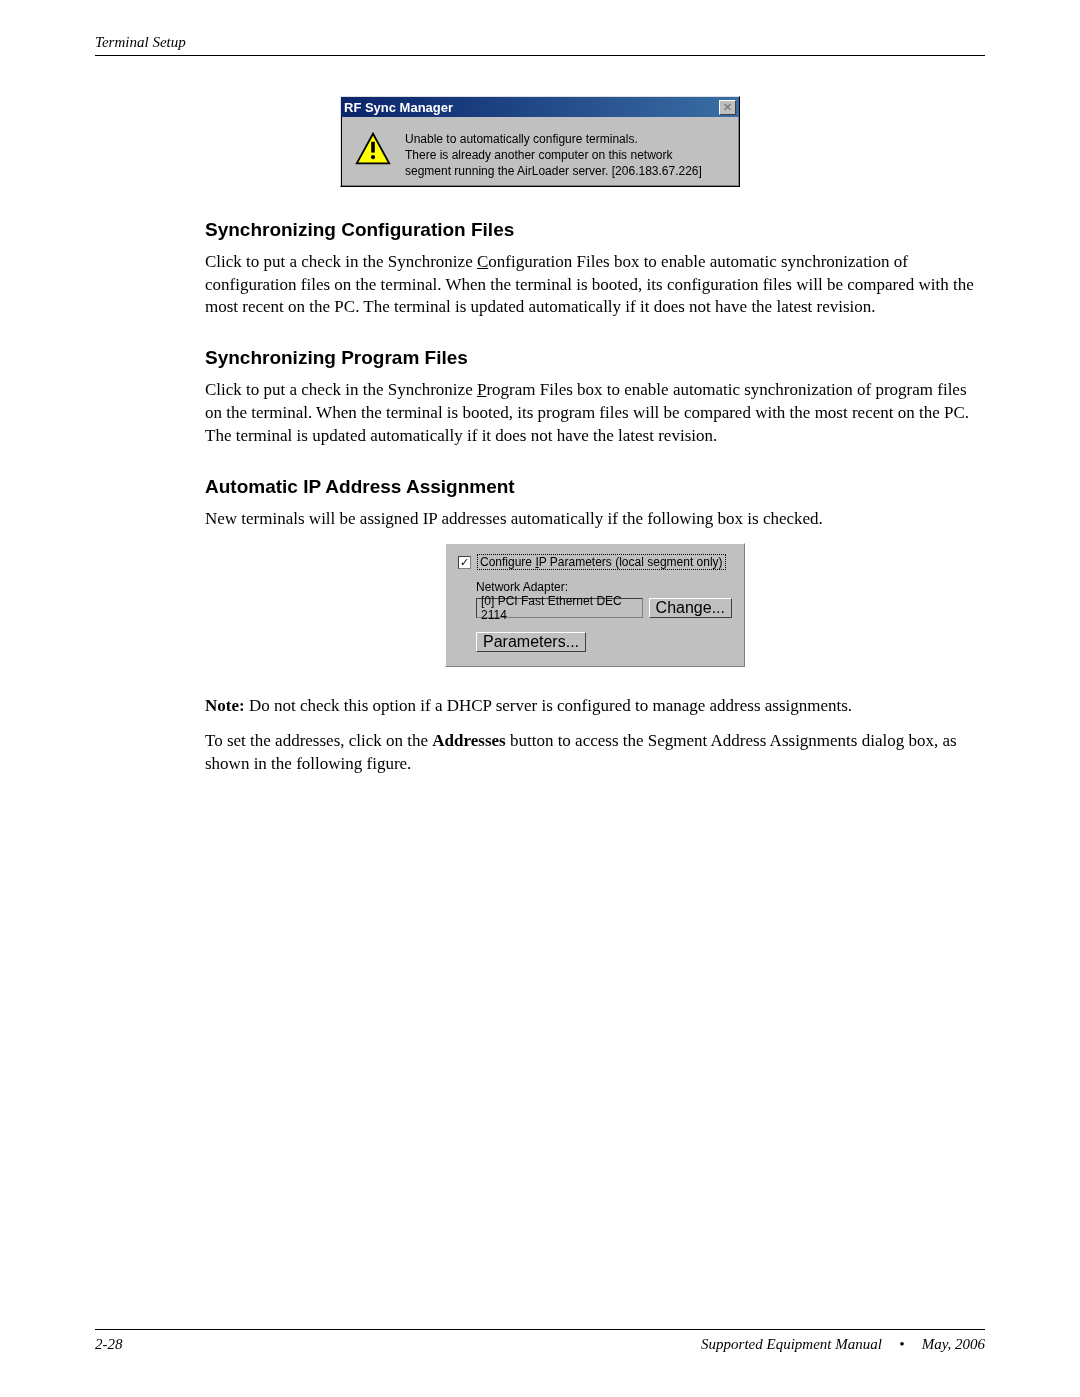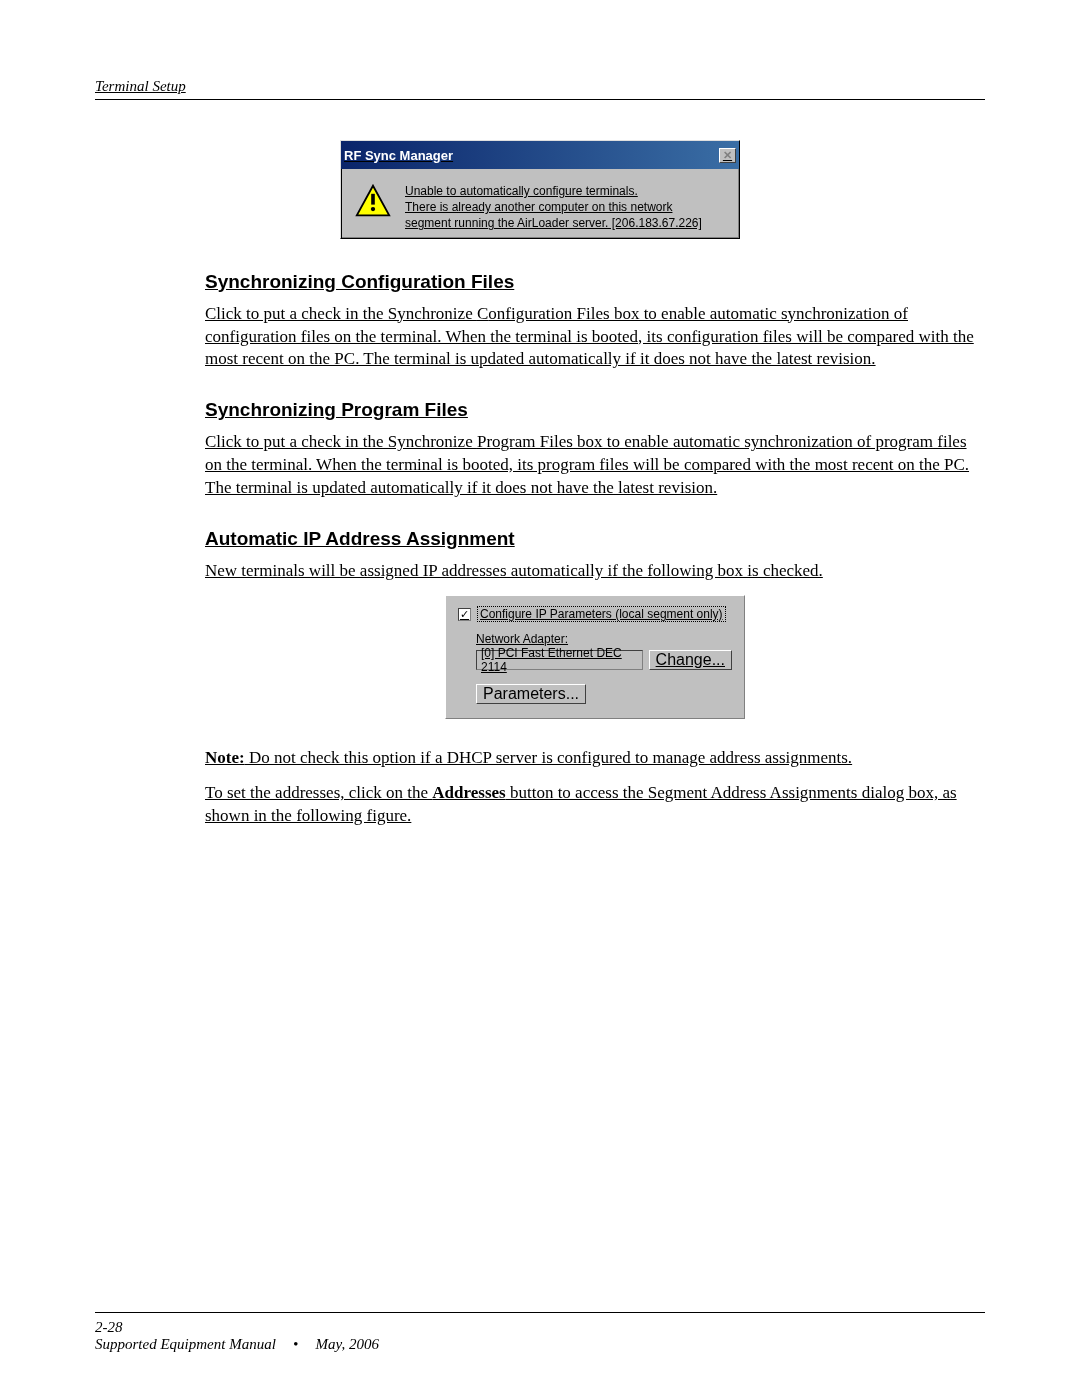--- a/index.html
+++ b/index.html
@@ -8,23 +8,22 @@
     padding: 0;
     background: #ffffff;
     font-family: "Times New Roman", Times, serif;
     font-size: 17px;
     color: #000;
     width: 1080px;
   }
   .page {
     width: 1080px;
     height: 1397px;
-    padding: 76px 95px 40px 95px;
+    padding: 32px 95px 40px 95px;
     position: relative;
-    text-decoration: underline;
   }
   .header-line {
     border-bottom: 1.5px solid #000;
     padding-bottom: 3px;
     margin-bottom: 40px;
   }
   .header-text {
     font-style: italic;
     font-size: 15px;
   }
@@ -43,21 +42,21 @@
     font-family: Tahoma, Arial, sans-serif;
     font-size: 12px;
   }
   .titlebar {
     background: linear-gradient(to right, #0a246a, #3a6ea5);
     color: #fff;
     display: flex;
     align-items: center;
     justify-content: space-between;
     padding: 2px 3px;
-    height: 28px;
+    height: 20px;
     font-weight: bold;
     font-size: 13px;
   }
   .close-btn {
     width: 17px; height: 15px;
     background: #c0c0c0;
     border: 1px solid #000;
     border-top-color: #fff;
     border-left-color: #fff;
     border-right-color: #404040;
@@ -161,21 +160,20 @@
   .note-para { margin: 8px 0; line-height: 1.35; }
   .note-indent { display: block; padding-left: 50px; text-indent: -50px; }
   .footer {
     position: absolute;
     left: 95px; right: 95px; bottom: 44px;
     border-top: 1.5px solid #000;
     padding-top: 6px;
     display: flex; justify-content: space-between;
     font-style: italic;
     font-size: 15px;
-    flex-direction: column;
   }
   .footer .bullet { margin: 0 6px; }
 </style>
 </head>
 <body>
 
 <div class="page">
 
   <div class="header-line">
     <span class="header-text">Terminal Setup</span>

